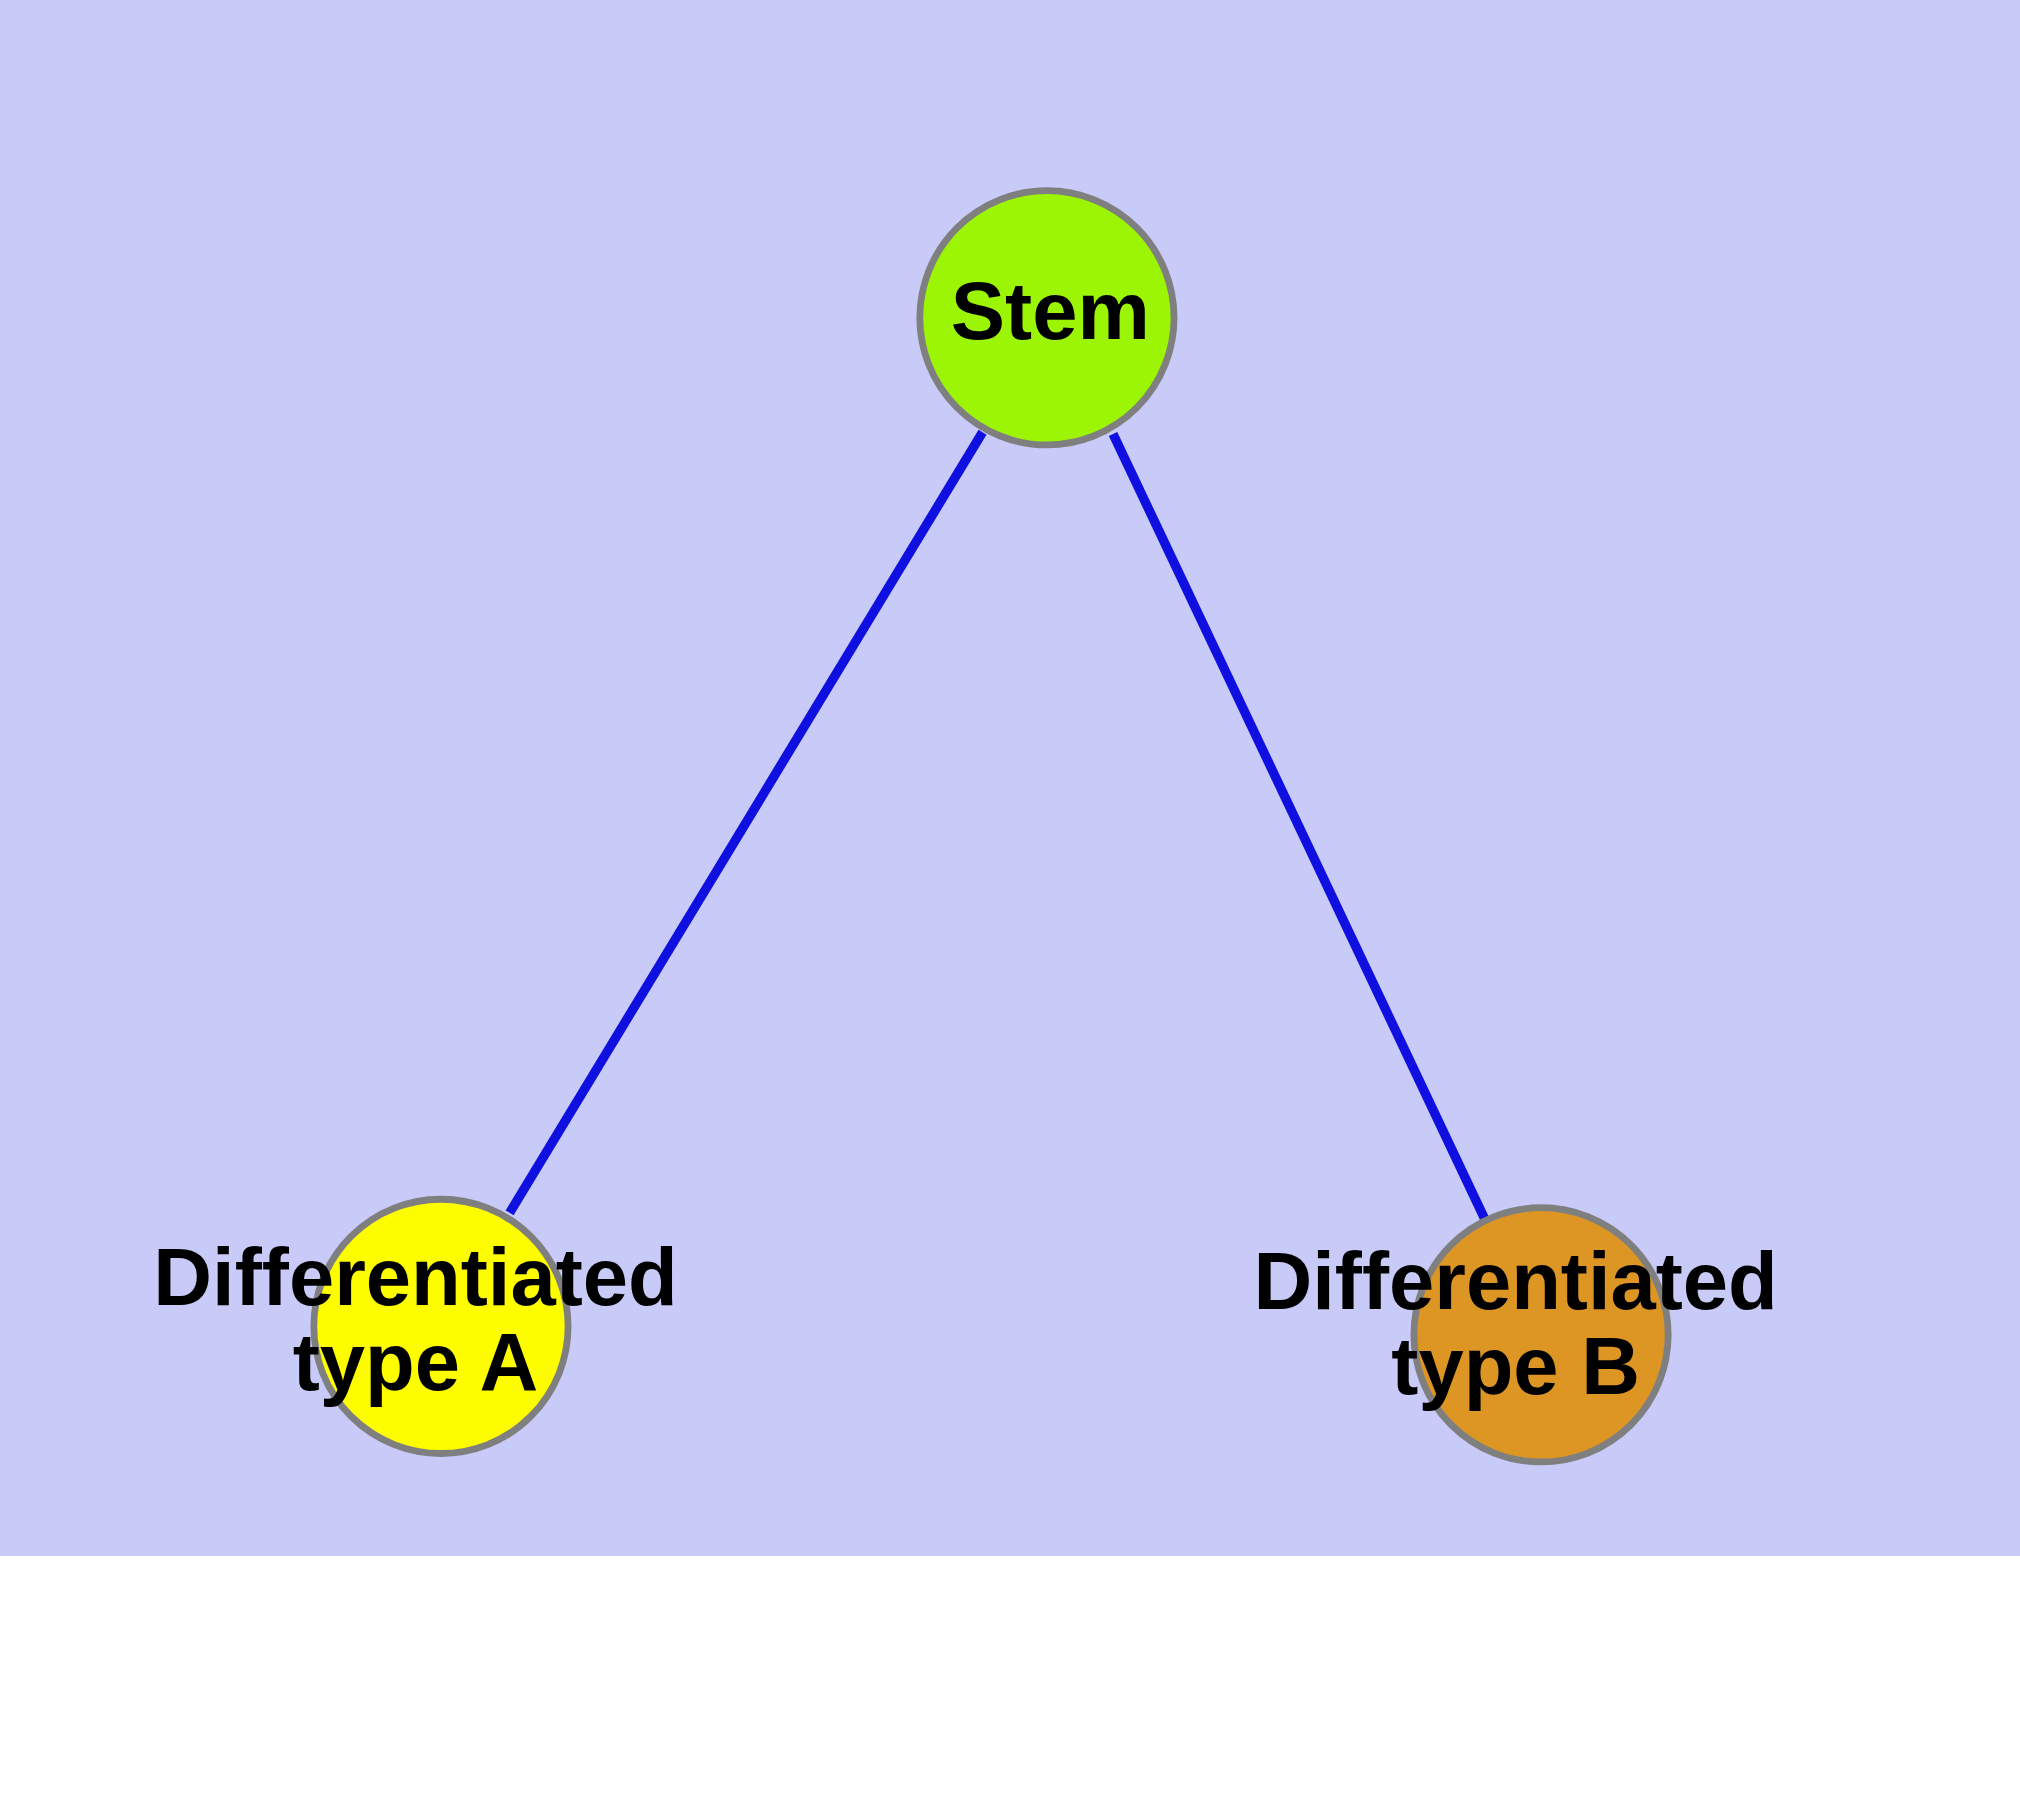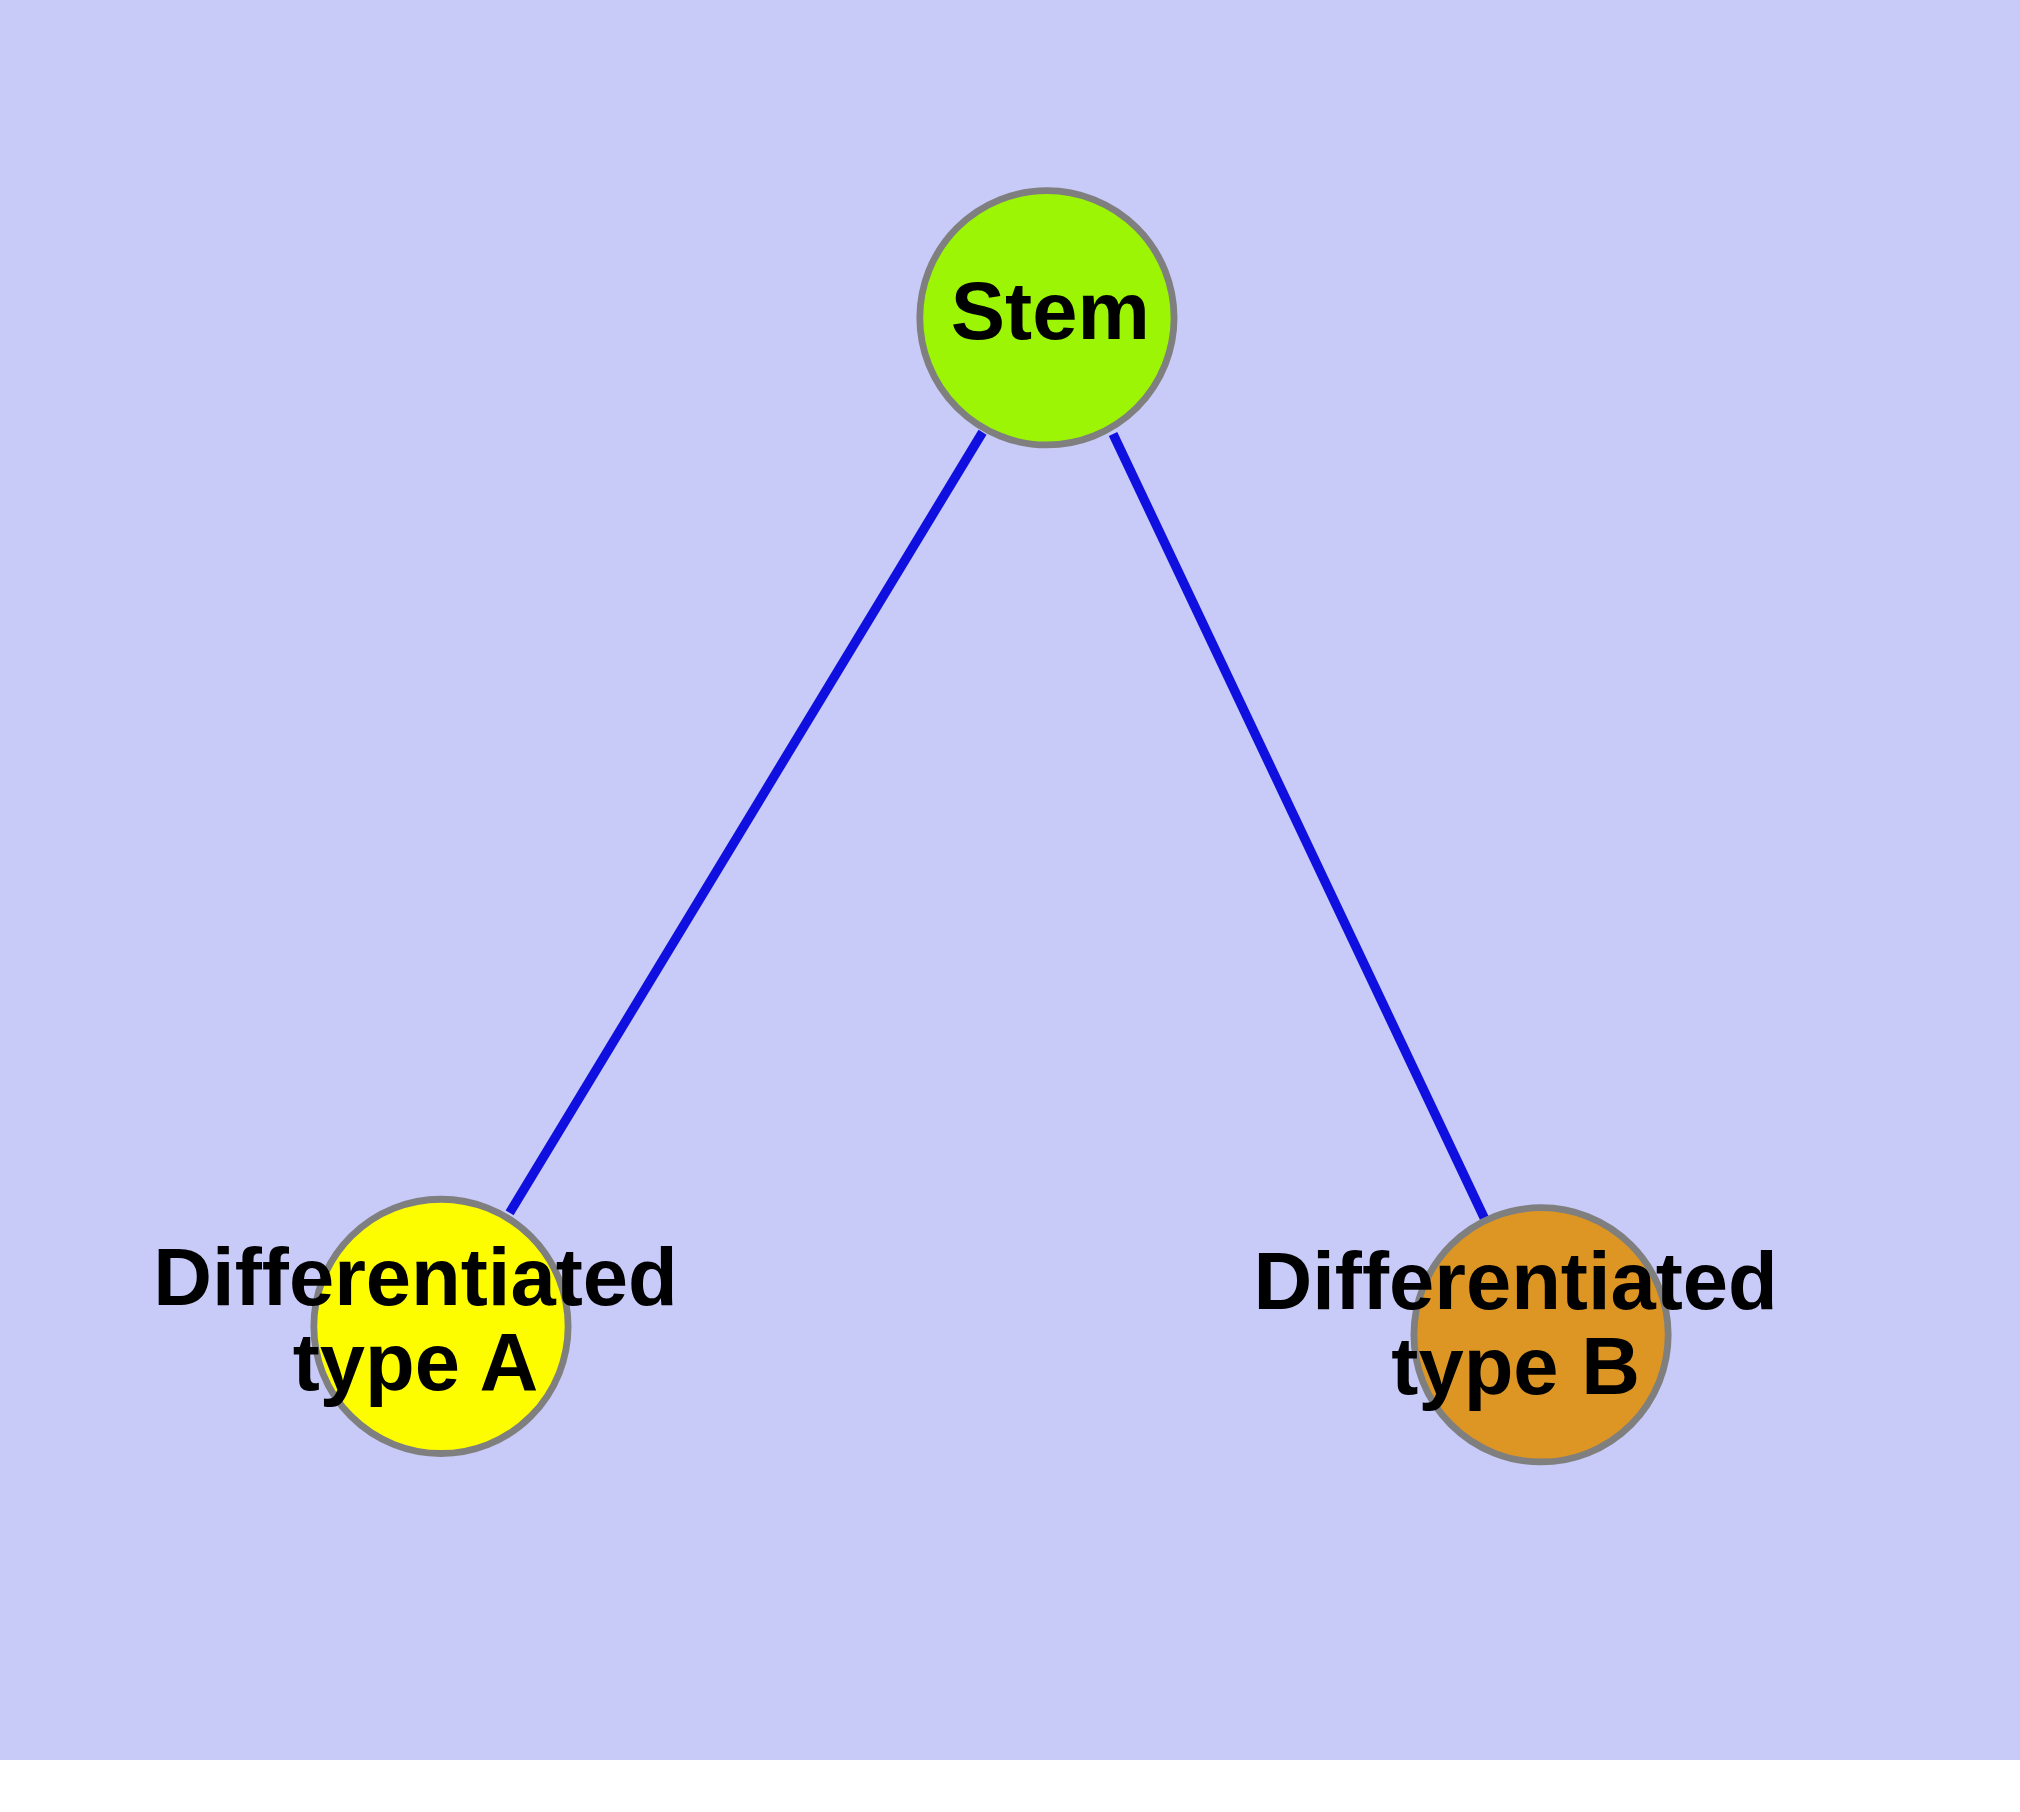--- a/index.html
+++ b/index.html
@@ -28,21 +28,21 @@
     font-weight: bold;
     fill: #000000;
     text-anchor: middle;
     dominant-baseline: middle;
     paint-order: normal;
   }
 </style>
 </head>
 <body>
 
-<div id="canvas" style="width: 2021px; height: 1760px; background: rgb(200, 202, 247);">
+<div id="canvas" style="width: 2021px; height: 1556px; background: rgb(200, 202, 247);">
 
   <svg id="graph-svg" viewBox="0 0 2384 2138" xmlns="http://www.w3.org/2000/svg" style="width: 2021px; height: 1812px;">
 
     <g>
       <line x1="1159" y1="510" x2="601" y2="1431" stroke="#0f0fe0" stroke-width="11" stroke-linecap="butt" id="edge0"></line>
       <line x1="1313" y1="512" x2="1751" y2="1437" stroke="#0f0fe0" stroke-width="11" stroke-linecap="butt" id="edge1"></line>
     </g>
 
     <g>
 

